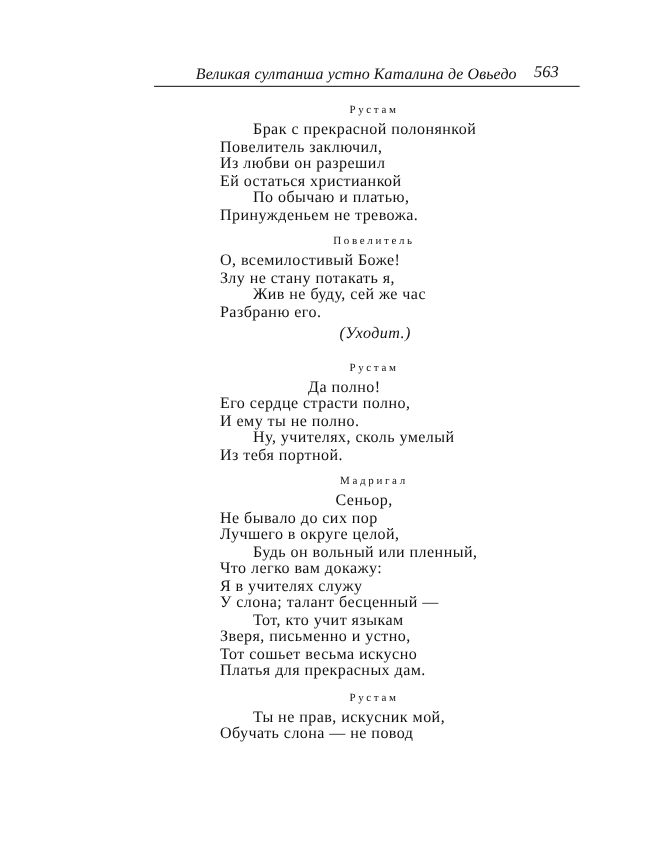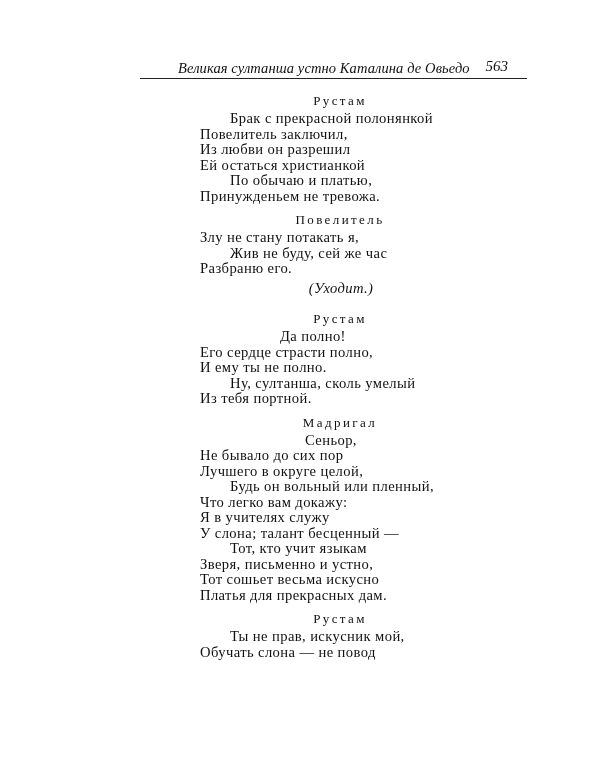--- a/index.html
+++ b/index.html
@@ -7,21 +7,21 @@
            font-family: "DejaVu Serif", "Liberation Serif", serif; color: #111; }
     .running-head { position: absolute; left: 140px; top: 56px; width: 387px; height: 22px;
                     border-bottom: 1px solid #222; }
     .rh-title { position: absolute; left: 38px; top: 4px; font-family: "Liberation Serif", serif;
                 font-style: italic; font-size: 14.5px; letter-spacing: 0.1px; }
     .rh-page { position: absolute; right: 19px; top: 2px; font-family: "Liberation Serif", serif;
                font-style: italic; font-size: 15px; }
     .text { position: absolute; left: 200px; top: 92px; width: 260px; }
     .line { font-family: "Liberation Serif", serif; font-size: 14.6px; line-height: 15.5px;
             white-space: nowrap; letter-spacing: 0.4px; }
-    .speaker { text-align: center; letter-spacing: 2.4px; font-size: 13px; line-height: 17px;
+    .speaker { text-align: center; letter-spacing: 2.4px; font-size: 10px; line-height: 17px;
                margin-top: 7px; margin-bottom: 2px; padding-left: 20px; }
     .speaker.first { margin-top: 0; }
     .stage { text-align: center; font-style: italic; margin-top: 4px; margin-bottom: 14px; padding-left: 22px; }
     .indent1 { padding-left: 30px; }
     .indent2 { padding-left: 80px; }
     .indent3 { padding-left: 105px; }
   </style>
 </head>
 <body>
 
@@ -34,31 +34,32 @@
 
   <div class="line speaker first">Рустам</div>
   <div class="line indent1">Брак с прекрасной полонянкой</div>
   <div class="line">Повелитель заключил,</div>
   <div class="line">Из любви он разрешил</div>
   <div class="line">Ей остаться христианкой</div>
   <div class="line indent1">По обычаю и платью,</div>
   <div class="line">Принужденьем не тревожа.</div>
 
   <div class="line speaker">Повелитель</div>
+  <div class="line">О, всемилостивый Боже!</div>
 
   <div class="line">Злу не стану потакать я,</div>
   <div class="line indent1">Жив не буду, сей же час</div>
   <div class="line">Разбраню его.</div>
   <div class="line stage">(Уходит.)</div>
 
   <div class="line speaker">Рустам</div>
   <div class="line indent2">Да полно!</div>
   <div class="line">Его сердце страсти полно,</div>
   <div class="line">И ему ты не полно.</div>
-  <div class="line indent1">Ну, султанша, сколь умелый</div>
+  <div class="line indent1">Ну, учителях, сколь умелый</div>
   <div class="line">Из тебя портной.</div>
 
   <div class="line speaker">Мадригал</div>
   <div class="line indent3">Сеньор,</div>
   <div class="line">Не бывало до сих пор</div>
   <div class="line">Лучшего в округе целой,</div>
   <div class="line indent1">Будь он вольный или пленный,</div>
   <div class="line">Что легко вам докажу:</div>
   <div class="line">Я в учителях служу</div>
   <div class="line">У слона; талант бесценный —</div>

